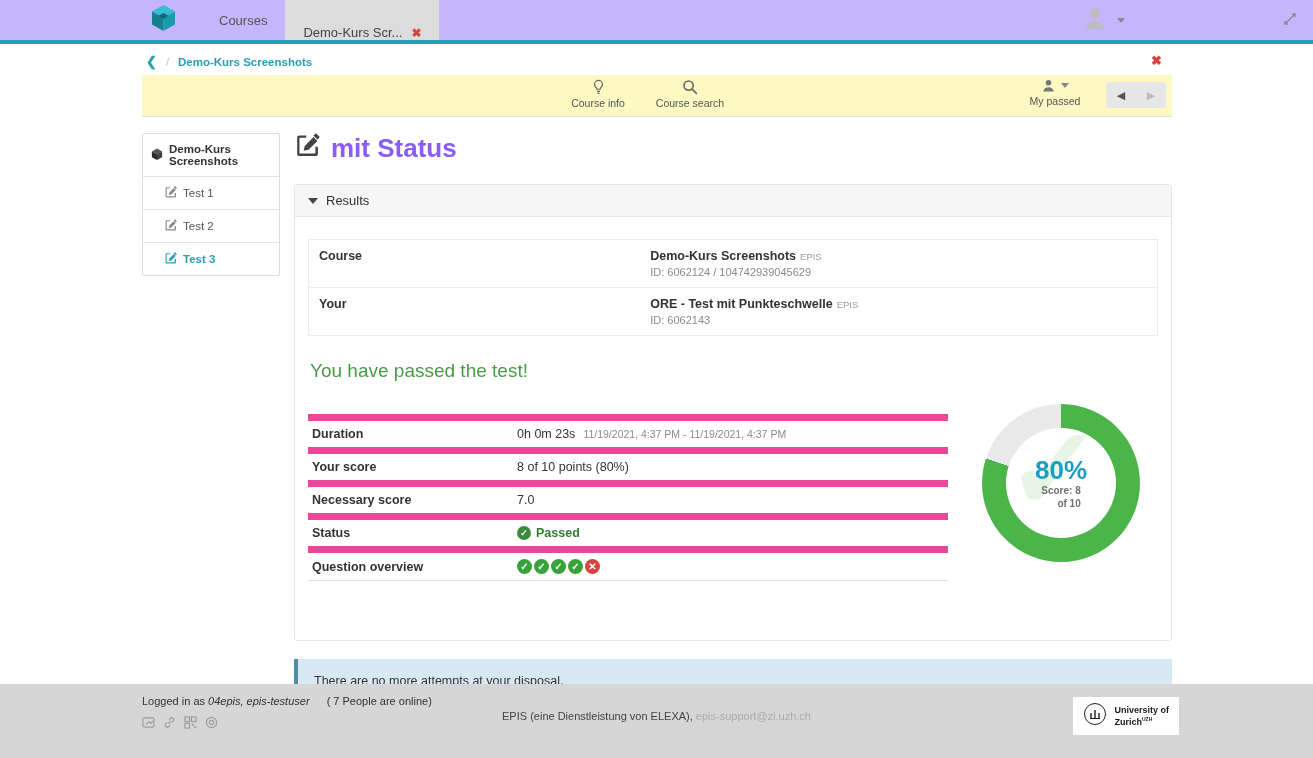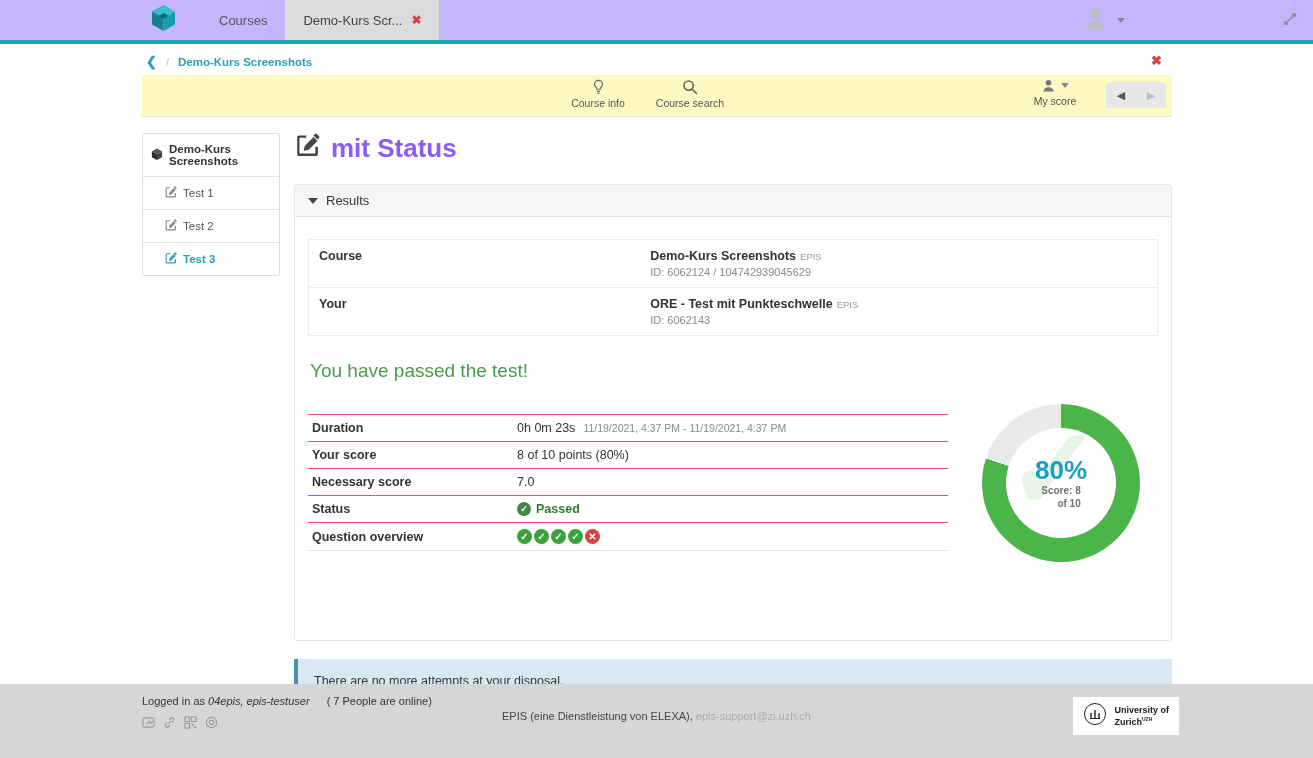--- a/index.html
+++ b/index.html
@@ -4,21 +4,21 @@
 <style>
   * { margin:0; padding:0; box-sizing:border-box; }
   body { background:#fff; }
   .page { position:relative; width:1313px; height:758px; overflow:hidden; background:#fff;
           font-family:"Liberation Sans", sans-serif; color:#333; }
 
   
   .navbar { position:relative; height:44px; background:#c4b5fd; border-bottom:4px solid #1fa3b6; display:flex; align-items:stretch; padding-left:150px; }
   .logo { align-self:center; margin-right:24px; cursor:pointer; }
   .tab { display:flex; align-items:center; gap:9px; padding:0 18px; font-size:13px; color:#555; cursor:pointer; }
-  .tab.active { background:#dcdcdc; color:#444; }
+  .tab.active { background:#dcdcdc; color:#444;align-items:flex-end; }
   .tab-close { color:#d9433f; font-size:12px; font-weight:bold; }
   .nav-right-user { position:absolute; right:188px; top:0; height:40px; display:flex; align-items:center; gap:9px; }
   .nav-caret { width:0; height:0; border-left:4px solid transparent; border-right:4px solid transparent; border-top:5px solid #888; }
   .nav-fullscreen { position:absolute; right:16px; top:12px; color:#8a8a8a; cursor:pointer; }
 
   .shell { width:1030px; margin-left:142px; }
 
   
   .breadcrumb-row { position:relative; display:flex; align-items:center; gap:9px; padding:11px 4px 7px; }
   .crumb-back { color:#2a9fb5; font-size:13px; font-weight:bold; cursor:pointer; line-height:1; }
@@ -64,21 +64,21 @@
   .detail-label { width:40%; font-weight:bold; font-size:12.5px; color:#333; }
   .detail-value { font-size:12.5px; color:#333; }
   .detail-name { font-weight:bold; }
   .detail-tag { font-size:9.5px; color:#9a9a9a; margin-left:4px; }
   .detail-id { font-size:11px; color:#8a8a8a; margin-top:3px; }
 
   .passed-msg { color:#4a9b49; font-size:19px; margin:24px 0 0 2px; font-weight:normal; }
 
   .stats-wrap { position:relative; margin-top:32px; min-height:168px; }
   .stats { width:640px; }
-  .stat-row { display:flex; align-items:center; padding:6px 4px; border-top:1px solid #ec4899; font-size:12.5px; color:#333; min-height:25px; }
+  .stat-row { display:flex; align-items:center; padding:6px 4px; border-top:7px solid #ec4899; font-size:12.5px; color:#333; min-height:25px; }
   .stats .stat-row:last-child { border-bottom:1px solid #e2e2e2; }
   .stat-label { width:205px; font-weight:bold; flex:none; }
   .stat-extra { font-size:10.5px; color:#8a8a8a; margin-left:8px; }
   .status-pass { display:flex; align-items:center; gap:5px; color:#357c35; font-weight:bold; }
   .badge { border-radius:50%; color:#fff; font-weight:bold; text-align:center; display:inline-block; }
   .badge-status { width:14px; height:14px; font-size:9px; line-height:14px; background:#3d8b3d; }
   .qicons { display:flex; gap:2px; }
   .qicon { width:15px; height:15px; border-radius:50%; color:#fff; font-size:10px; font-weight:bold; line-height:15px; text-align:center; cursor:pointer; }
   .qicon.pass { background:#3aa23a; }
   .qicon.fail { background:#d9433f; }
@@ -177,21 +177,21 @@
       </div>
       <div class="toolbar-right">
         <div class="tool-item">
           <span class="mycourse-top">
             <svg width="15" height="15" viewBox="0 0 16 16" fill="#777">
               <circle cx="8" cy="5" r="3"></circle>
               <path d="M2.4 14.4c.6-3 2.8-4.6 5.6-4.6s5 1.6 5.6 4.6z"></path>
             </svg>
             <span class="nav-caret"></span>
           </span>
-          <span>My score</span>
+          <span>My passed</span>
         </div>
         <div class="pager">
           <button class="pager-btn pager-prev">◀</button>
           <button class="pager-btn pager-next">▶</button>
         </div>
       </div>
     </div>
 
     <div class="main">
 

